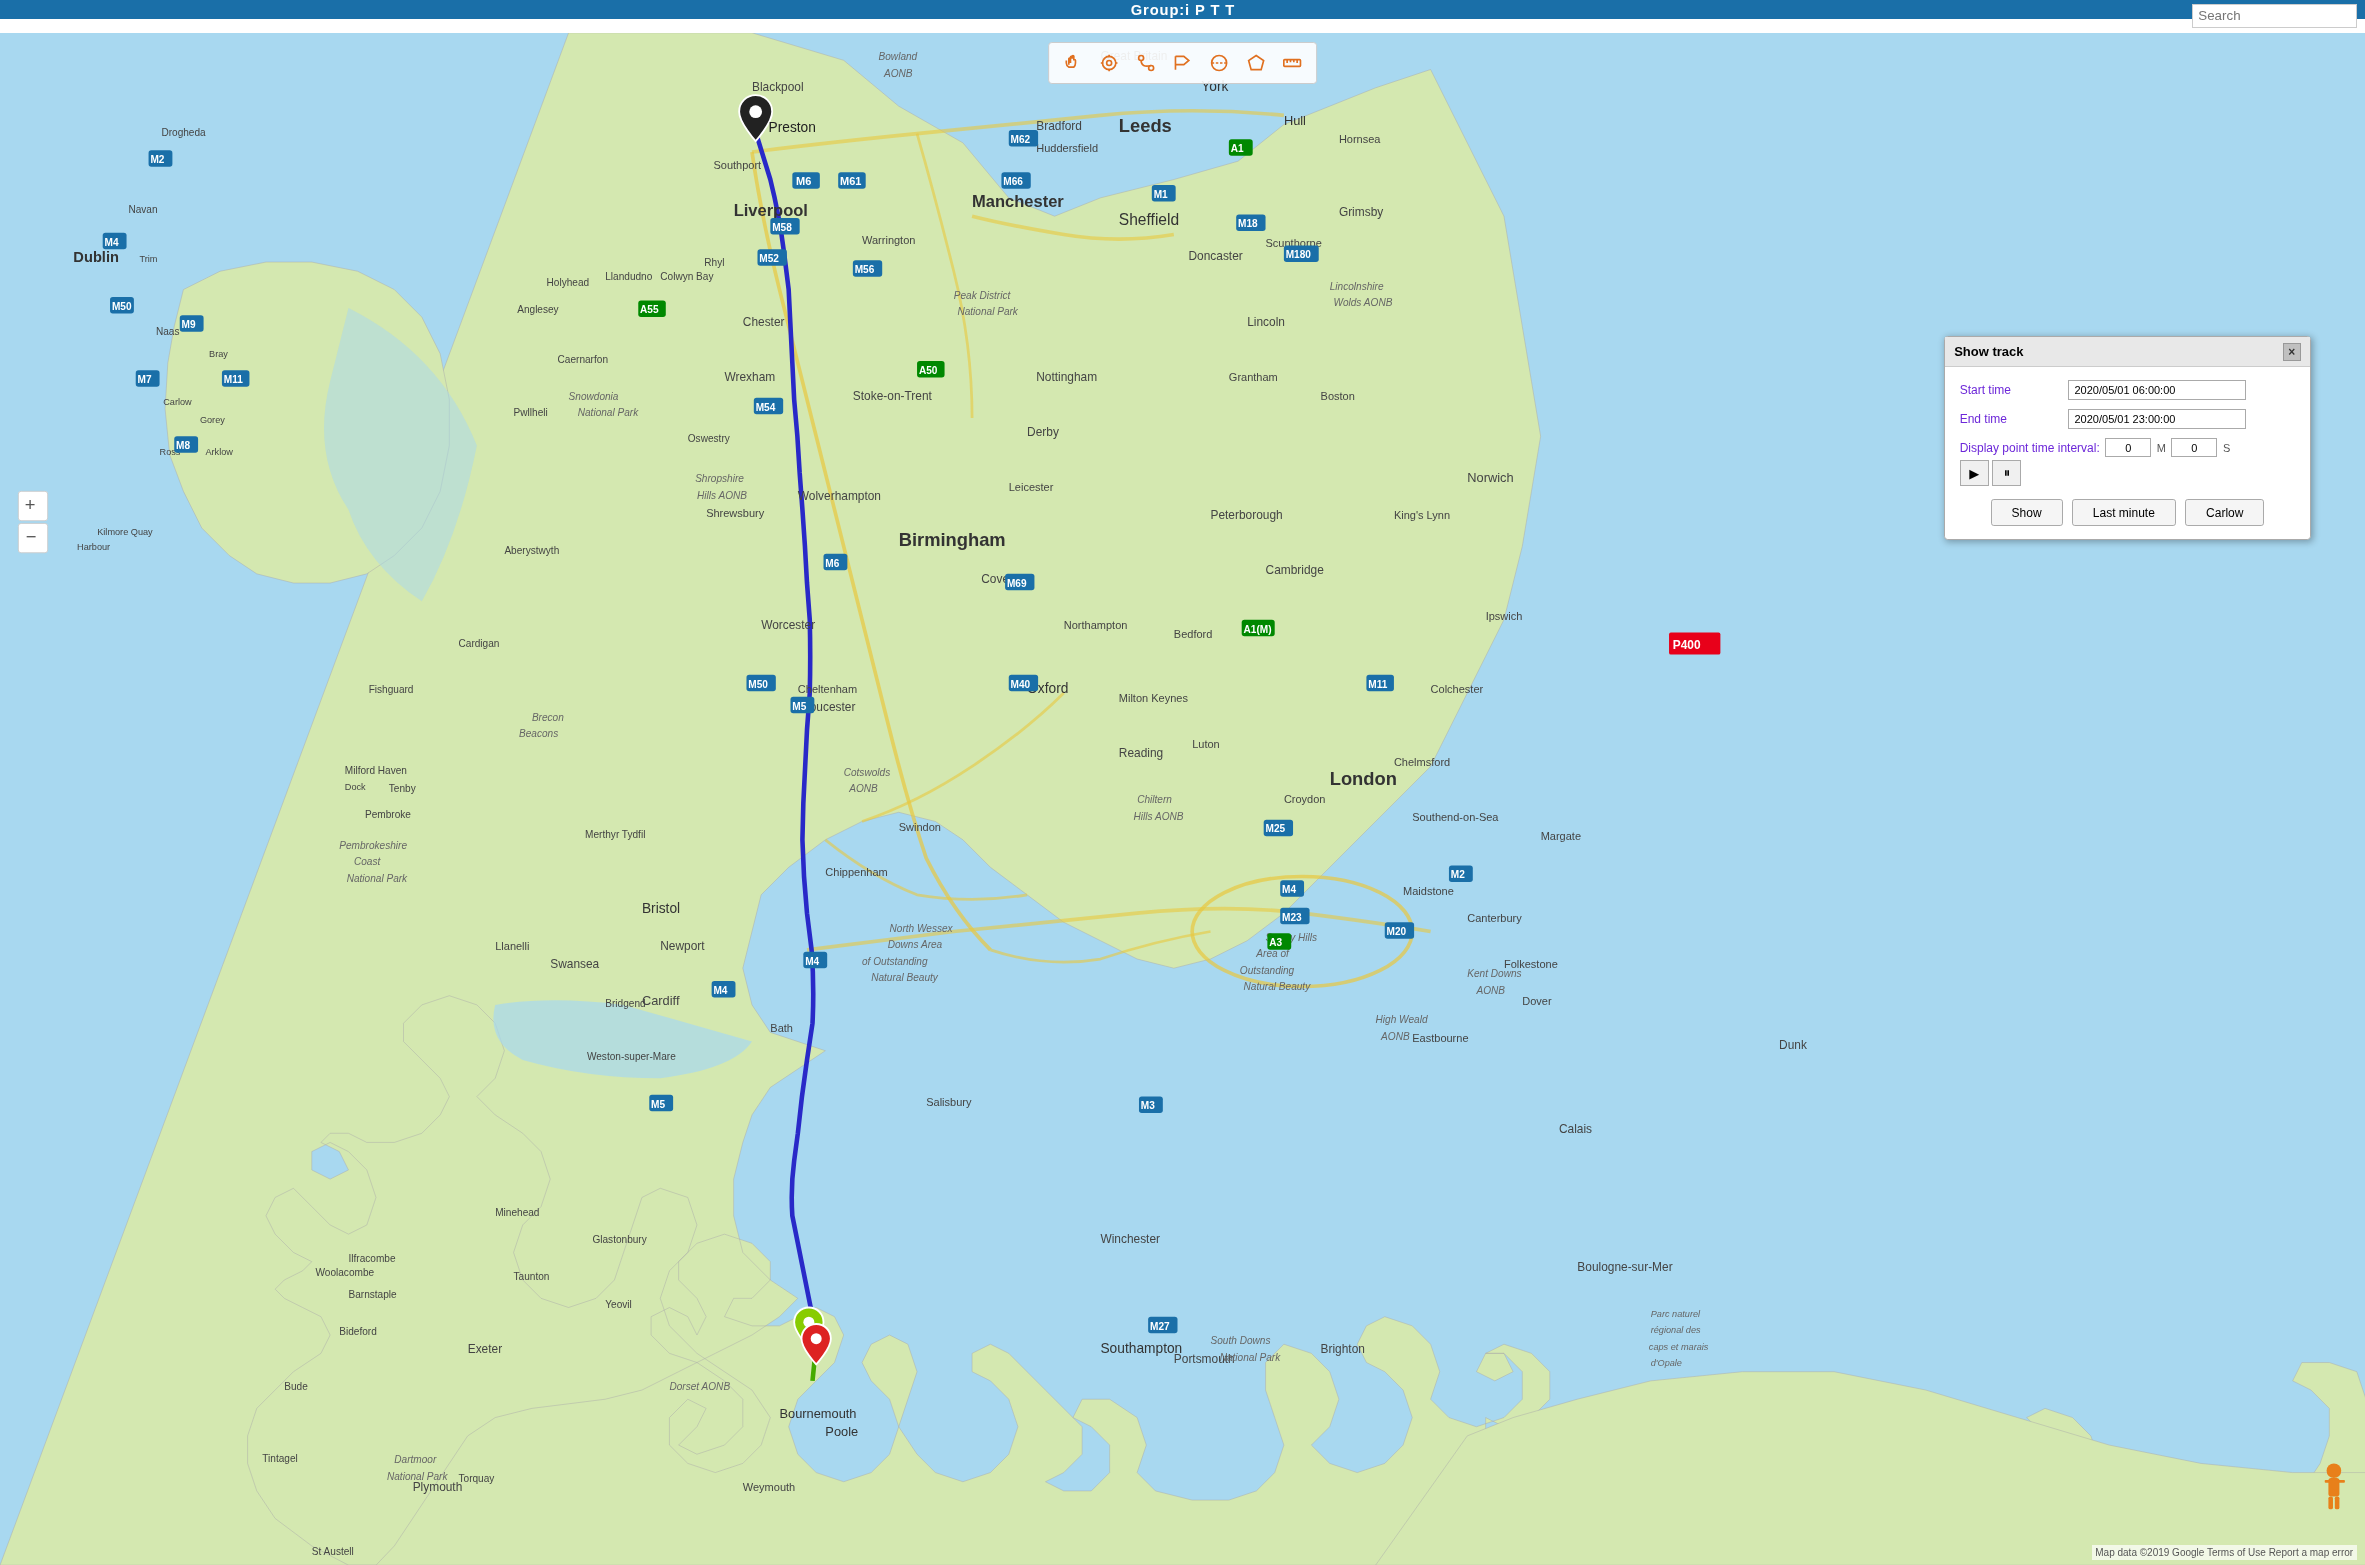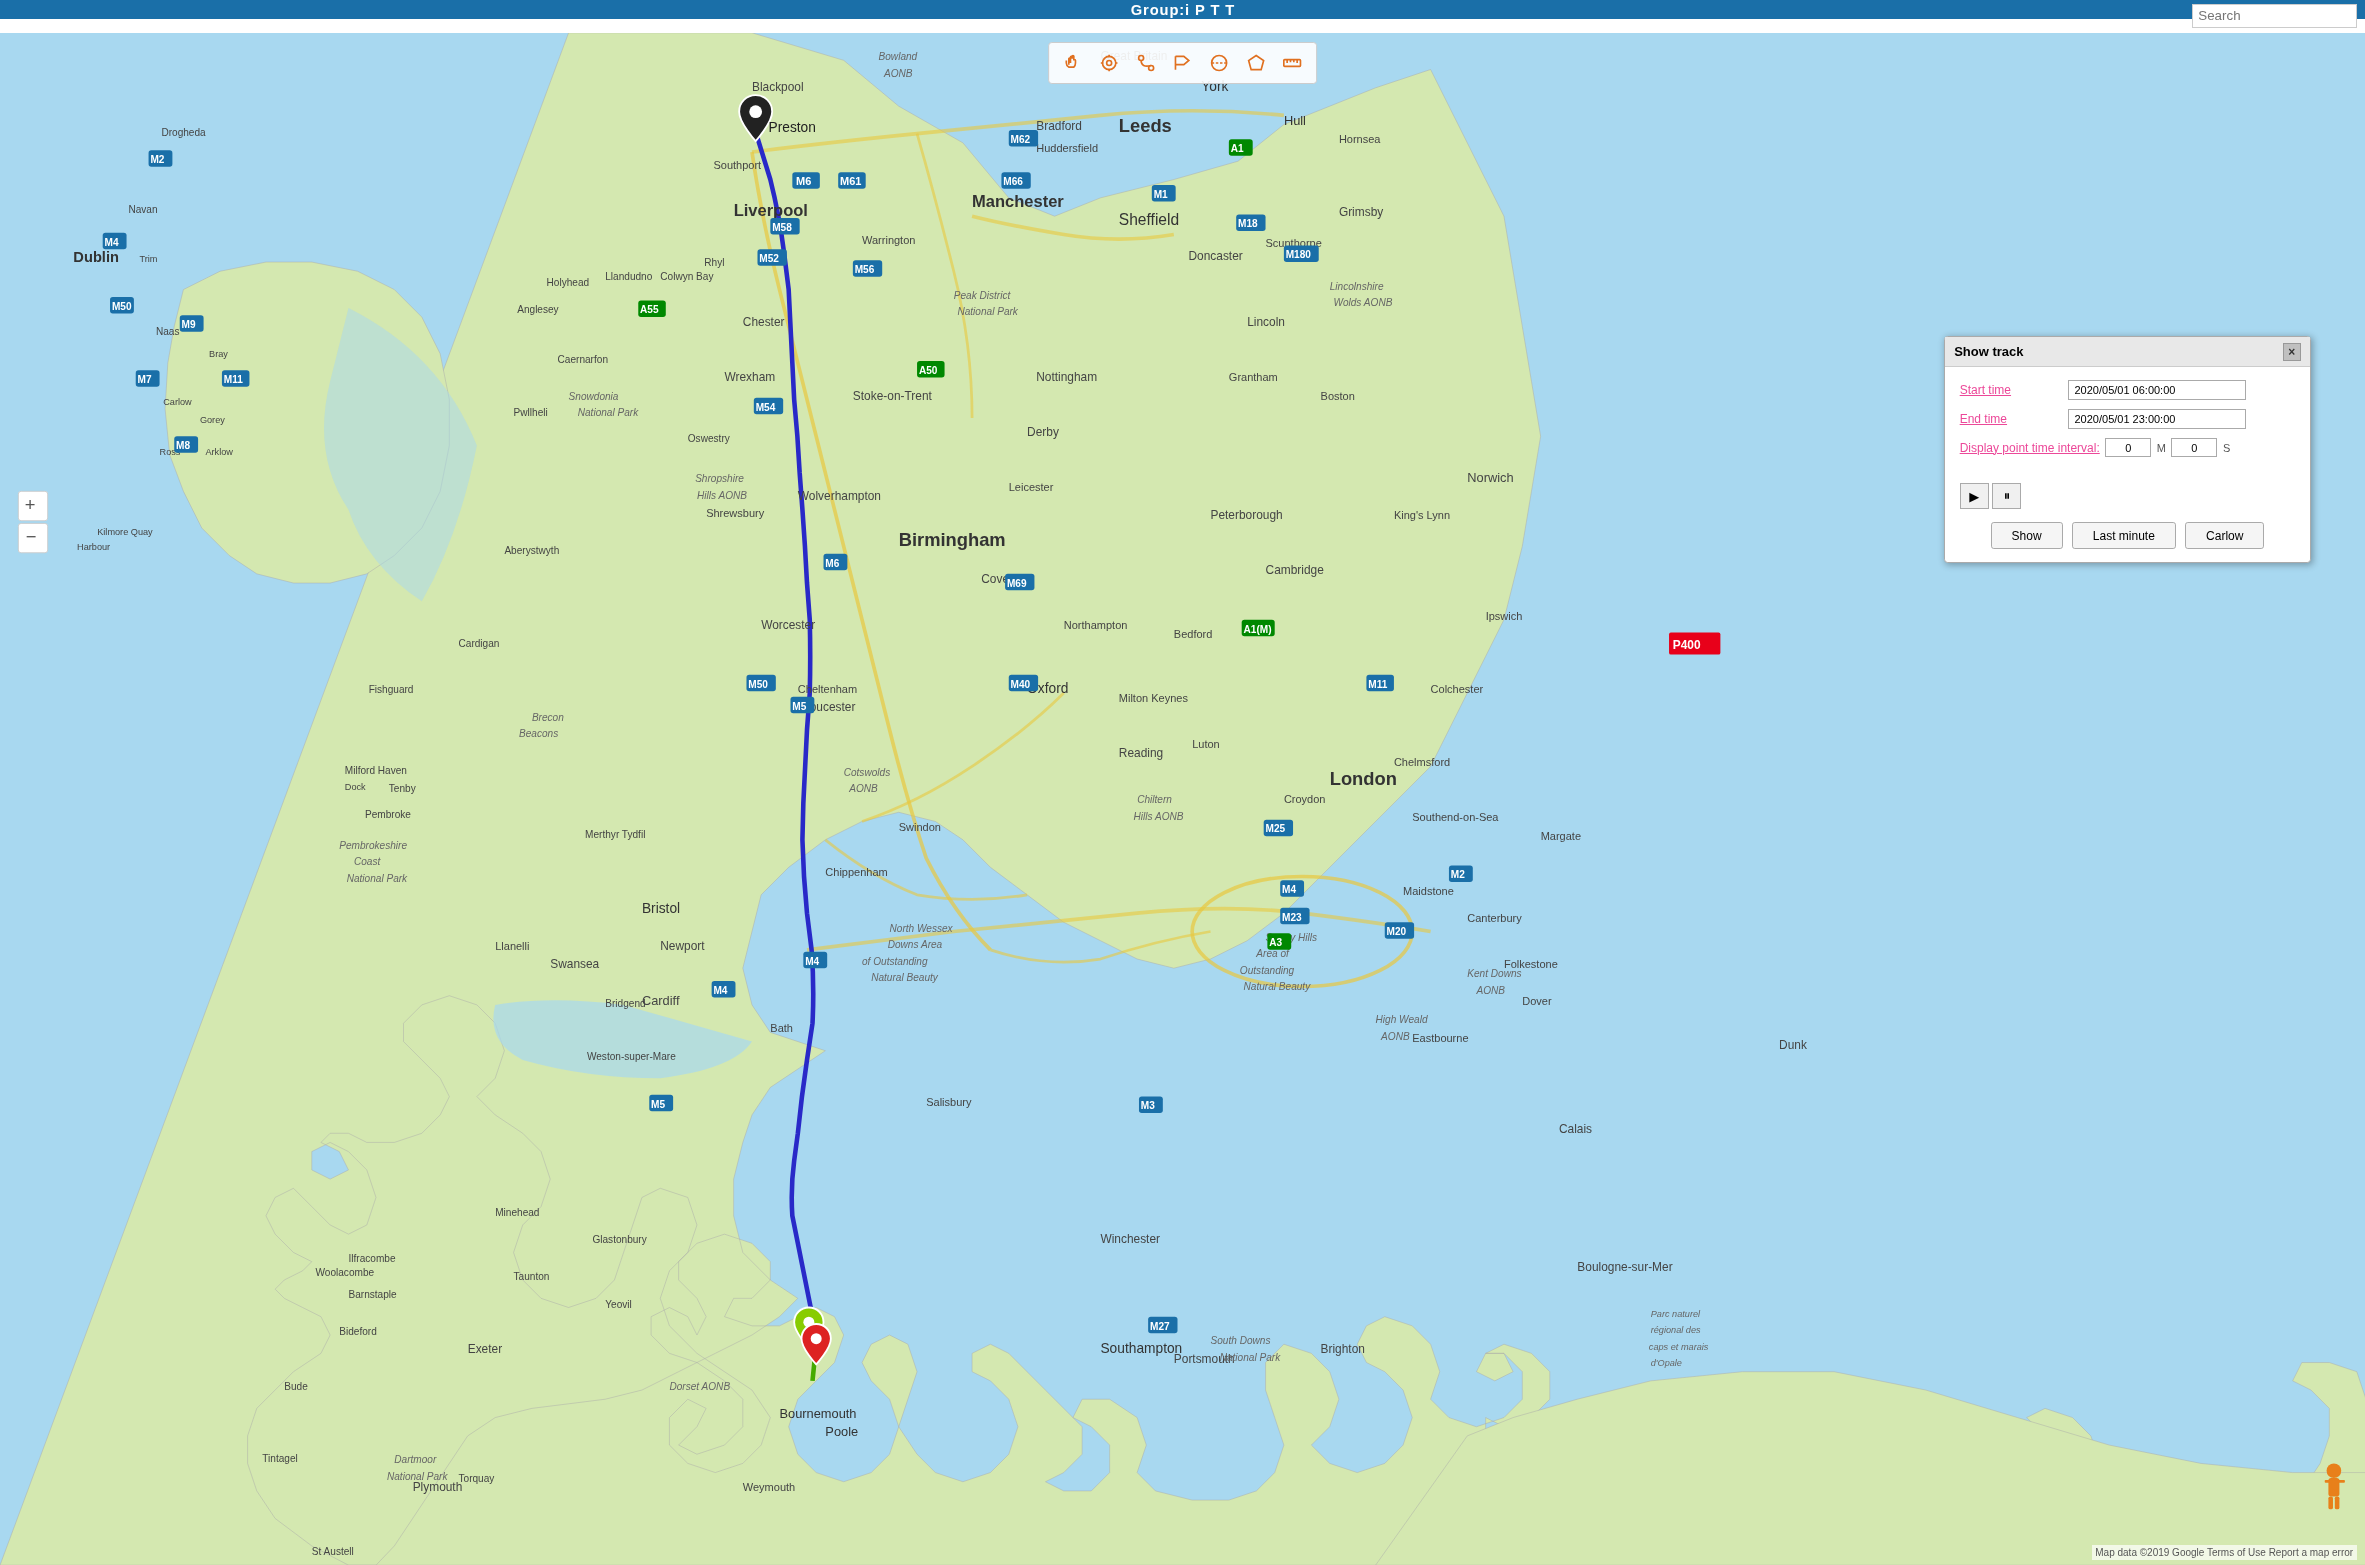--- a/index.html
+++ b/index.html
@@ -109,33 +109,32 @@
     }
     .panel-row {
       display: flex;
       align-items: center;
       margin-bottom: 9.2px;
       gap: 7.3px;
     }
     .panel-label {
       min-width: 101px;
       font-size: 12px;
-      color: #ec4899;
-      text-decoration: underline;
+      color: #6d28d9;
     }
     .panel-input {
       border: 0.9px solid #aaa;
       padding: 2.8px 5.5px;
       font-size: 11px;
       width: 178px;
     }
     .panel-row-interval {
       display: flex;
       align-items: center;
-      margin-bottom: 26px;
+      margin-bottom: 3px;
       gap: 5.5px;
       flex-wrap: wrap;
     }
     .interval-input {
       width: 46px;
       border: 0.9px solid #aaa;
       padding: 2.8px 3.7px;
       font-size: 11px;
       text-align: center;
     }

